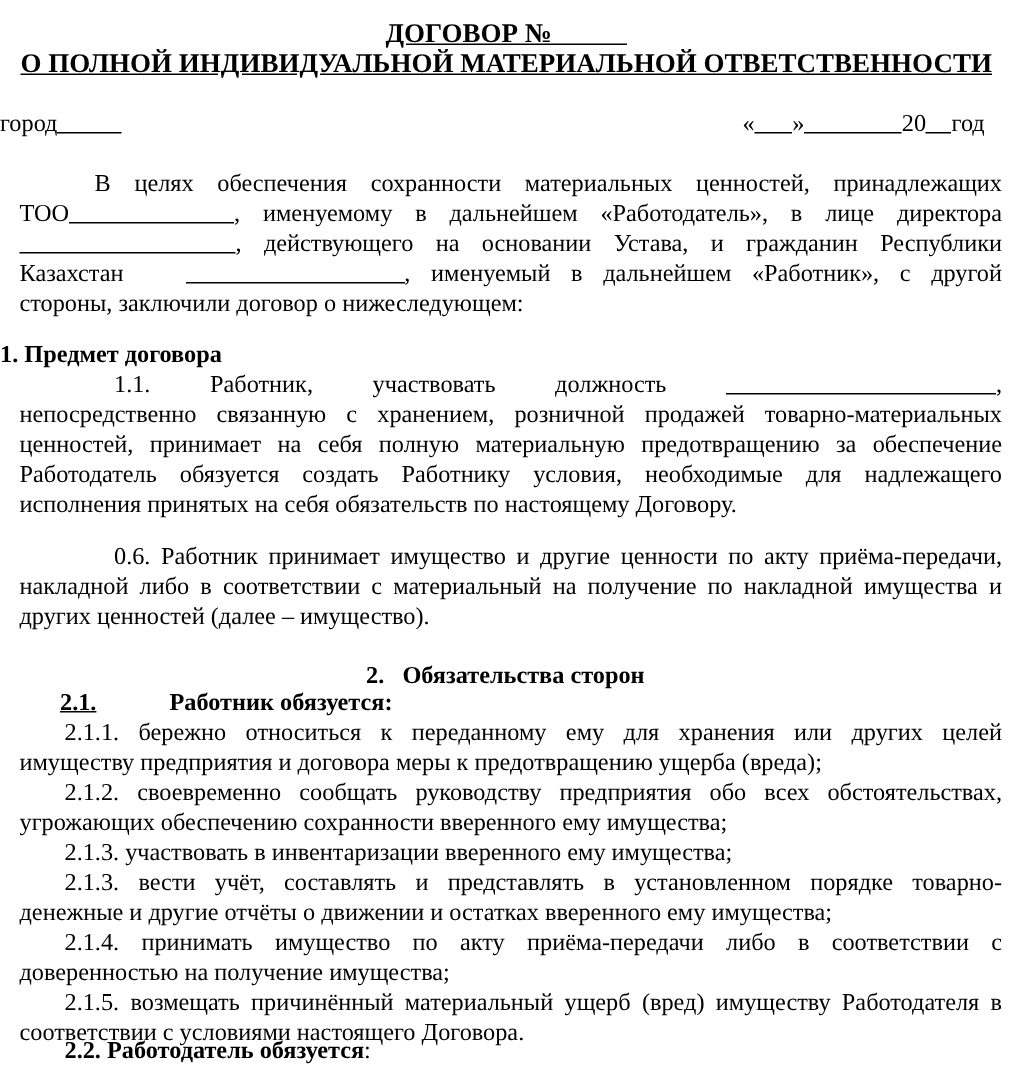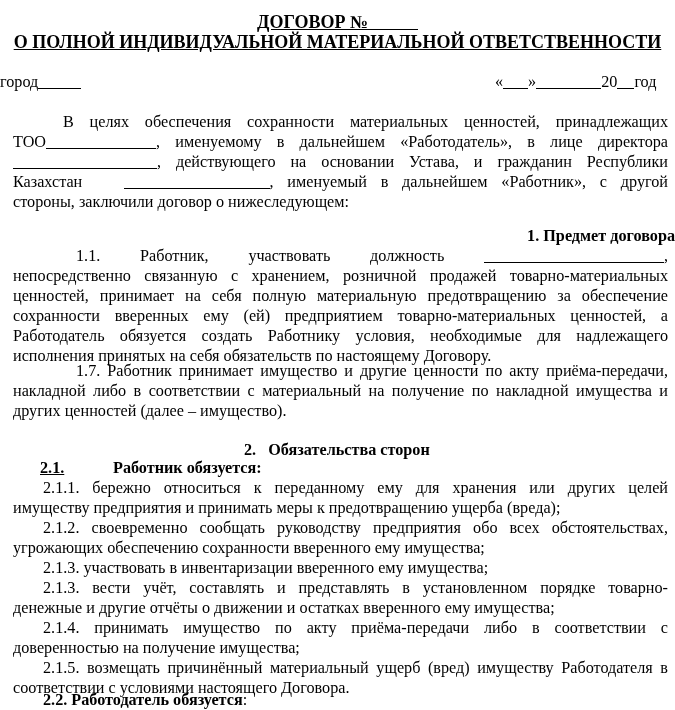--- a/index.html
+++ b/index.html
@@ -11,21 +11,21 @@
     line-height: 20px;
   }
   .page { position: relative; width: 675px; height: 710px; }
   .abs { position: absolute; white-space: nowrap; }
   .title { left: 0; width: 675px; text-align: center; font-weight: bold; font-size: 18px; text-decoration: underline; }
   .u { display: inline-block; border-bottom: 1px solid #000; height: 15px; vertical-align: baseline; margin-bottom: -2px; }
   .para { position: absolute; left: 13px; width: 655px; text-align: justify; text-align-last: left; }
   .para .line { display: block; text-align: justify; text-align-last: justify; height: 20px; white-space: nowrap; }
   .para .line.last { text-align-last: left; }
   .bold { font-weight: bold; }
-  .heading { position: absolute; left: 0; width: 675px; text-align: right; font-weight: bold; }
+  .heading { position: absolute; left: 0; width: 675px; text-align: left; font-weight: bold; }
 </style>
 </head>
 <body>
 
 <div class="page">
 
   <div class="abs title" style="top:12px;">
     <span>ДОГОВОР №</span><span class="u" style="width:50px;"></span>
   </div>
   <div class="abs title" style="top:32px;">О ПОЛНОЙ ИНДИВИДУАЛЬНОЙ МАТЕРИАЛЬНОЙ ОТВЕТСТВЕННОСТИ</div>
@@ -44,42 +44,41 @@
     <span class="line"><span>Казахстан</span>&nbsp;&nbsp;&nbsp;<span class="u" style="width:146px;"></span><span>, именуемый в дальнейшем «Работник», с другой</span></span>
     <span class="line last">стороны, заключили договор о нижеследующем:</span>
   </div>
 
   <div class="heading" style="top:226px;">1. Предмет договора</div>
 
   <div class="para" style="top:246px;">
     <span class="line" style="padding-left:63px;"><span>1.1.</span> <span>Работник,</span> <span>участвовать</span> <span>должность</span> <span><span class="u" style="width:180px;"></span><span>,</span></span></span>
     <span class="line">непосредственно связанную с хранением, розничной продажей товарно-материальных</span>
     <span class="line">ценностей, принимает на себя полную материальную предотвращению за обеспечение</span>
-    <span class="line">сохранности вверенных ему (ей) предприятием товарно-материальных ценностей, а</span>
     <span class="line">Работодатель обязуется создать Работнику условия, необходимые для надлежащего</span>
     <span class="line last">исполнения принятых на себя обязательств по настоящему Договору.</span>
   </div>
 
   <div class="para" style="top:361px;">
-    <span class="line" style="padding-left:63px;">1.7. Работник принимает имущество и другие ценности по акту приёма-передачи,</span>
+    <span class="line" style="padding-left:63px;">0.6. Работник принимает имущество и другие ценности по акту приёма-передачи,</span>
     <span class="line">накладной либо в соответствии с материальный на получение по накладной имущества и</span>
     <span class="line last">других ценностей (далее – имущество).</span>
   </div>
 
   <div class="abs bold" style="left:244px; top:440px;">
     <span>2.</span>&nbsp;&nbsp;&nbsp;<span>Обязательства сторон</span>
   </div>
   <div class="abs bold" style="left:40px; top:458px;text-decoration:underline;">
     <span>2.1.</span>
   </div>
   <div class="abs bold" style="left:92px; top:458px;margin-left:21px;">Работник обязуется:</div>
 
   <div class="para" style="top:478px;">
     <span class="line" style="padding-left:30px;">2.1.1. бережно относиться к переданному ему для хранения или других целей</span>
-    <span class="line last">имуществу предприятия и принимать меры к предотвращению ущерба (вреда);</span>
+    <span class="line last">имуществу предприятия и договора меры к предотвращению ущерба (вреда);</span>
     <span class="line" style="padding-left:30px;">2.1.2. своевременно сообщать руководству предприятия обо всех обстоятельствах,</span>
     <span class="line last">угрожающих обеспечению сохранности вверенного ему имущества;</span>
     <span class="line last" style="padding-left:30px;">2.1.3. участвовать в инвентаризации вверенного ему имущества;</span>
     <span class="line" style="padding-left:30px;">2.1.3. вести учёт, составлять и представлять в установленном порядке товарно-</span>
     <span class="line last">денежные и другие отчёты о движении и остатках вверенного ему имущества;</span>
     <span class="line" style="padding-left:30px;">2.1.4. принимать имущество по акту приёма-передачи либо в соответствии с</span>
     <span class="line last">доверенностью на получение имущества;</span>
     <span class="line" style="padding-left:30px;">2.1.5. возмещать причинённый материальный ущерб (вред) имуществу Работодателя в</span>
     <span class="line last">соответствии с условиями настоящего Договора.</span>
   </div>

